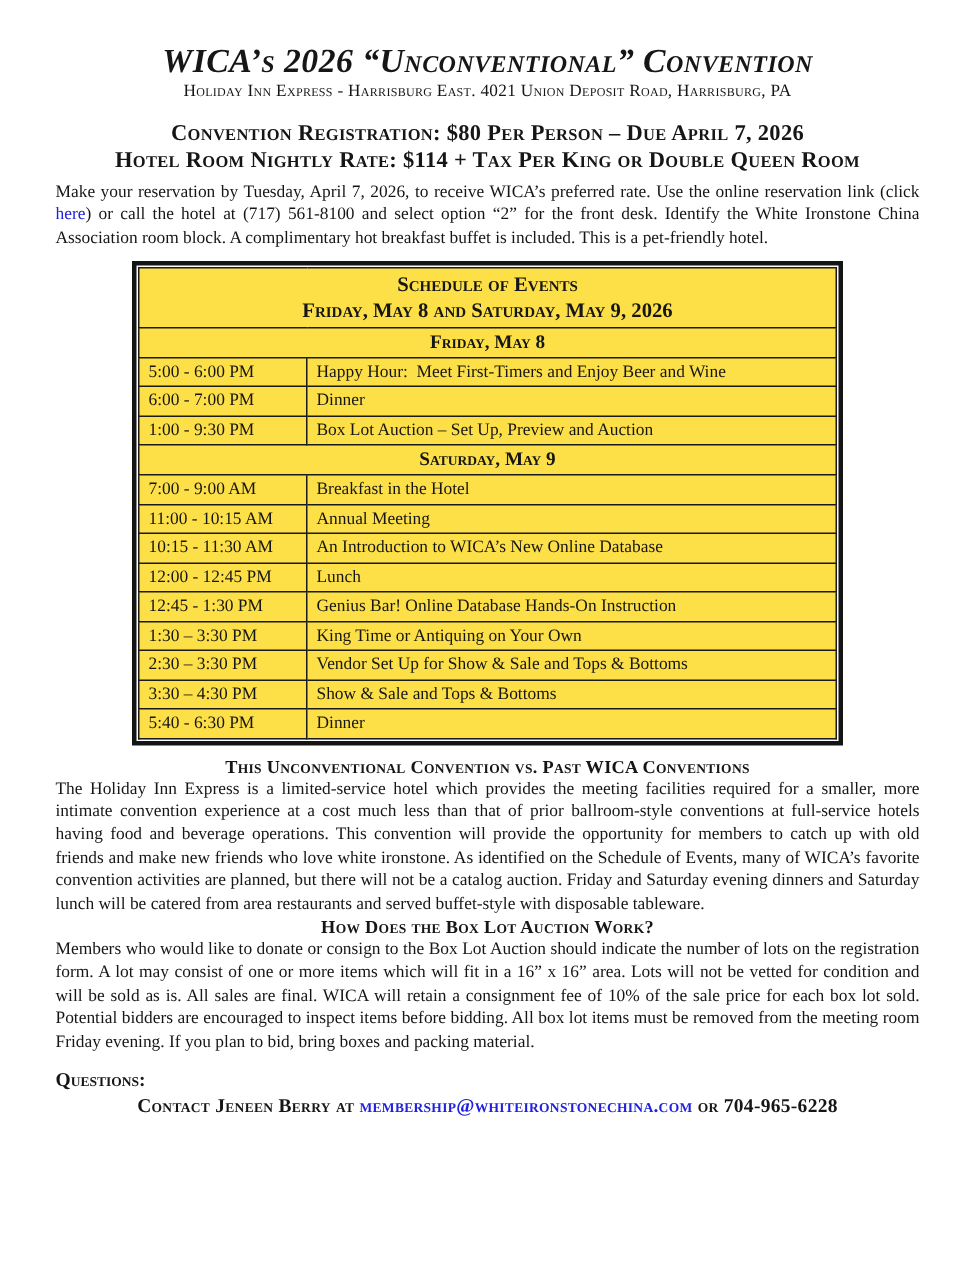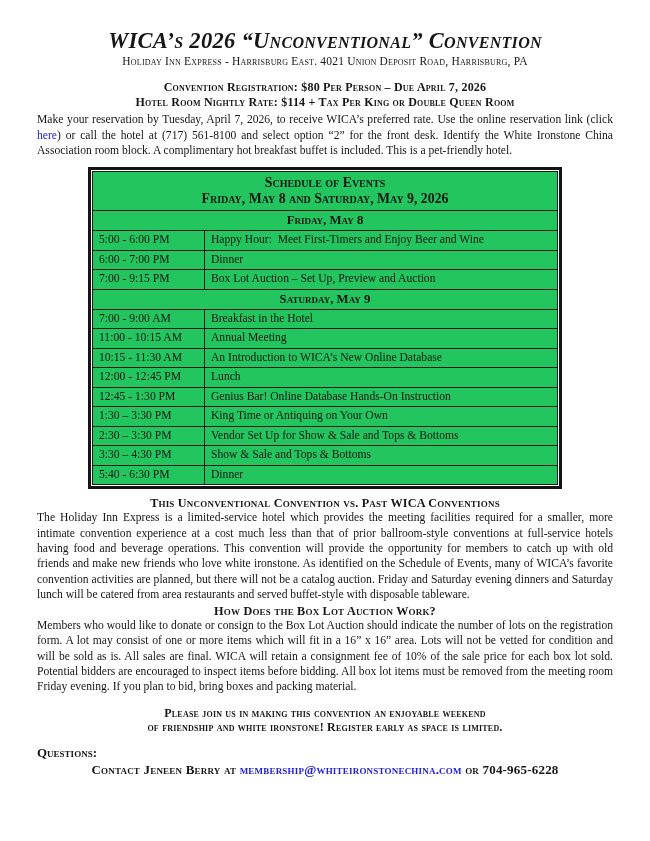--- a/index.html
+++ b/index.html
@@ -19,37 +19,37 @@
     font-variant:small-caps; letter-spacing:.3px;
     line-height:1.15;
   }
   .doc-subtitle {
     text-align:center;
     font-size:11.5px; font-variant:small-caps; letter-spacing:.2px;
     margin-top:1px; margin-bottom:13px;
   }
   .head-line {
     text-align:center; font-weight:bold; font-variant:small-caps;
-    font-size:12px; line-height:1.23; letter-spacing:.2px;
+    font-size:15px; line-height:1.23; letter-spacing:.2px;
   }
 
   
   p.body-text {
     font-size:11.6px; line-height:15.4px; text-align:justify;
   }
   .intro { margin-top:3px; }
   a.doc-link { color:#2020dd; cursor:pointer; }
 
   
   .table-outer {
     width:474px; margin:8px auto 7px auto;
     border:3px solid #141414; padding:1px; background:#fff;
   }
   table.sched {
-    width:100%; border-collapse:collapse; background:#22c55e;
+    width:100%; border-collapse:collapse; background:#fde047;
   }
   table.sched td { border:1px solid #1a1a1a; }
   .main-head td {
     text-align:center; font-weight:bold; font-variant:small-caps;
     font-size:13.8px; line-height:1.22; padding:3px 2px 2px 2px;
     border-bottom:2px solid #1a1a1a;
   }
   .day-head td {
     text-align:center; font-weight:bold; font-variant:small-caps;
     font-size:12.8px; padding:2px;
@@ -106,21 +106,21 @@
       </tr>
       <tr class="ev">
         <td class="time">5:00 - 6:00 PM</td>
         <td class="event">Happy Hour:  Meet First-Timers and Enjoy Beer and Wine</td>
       </tr>
       <tr class="ev">
         <td class="time">6:00 - 7:00 PM</td>
         <td class="event">Dinner</td>
       </tr>
       <tr class="ev">
-        <td class="time">7:00 - 9:15 PM</td>
+        <td class="time">1:00 - 9:30 PM</td>
         <td class="event">Box Lot Auction – Set Up, Preview and Auction</td>
       </tr>
       <tr class="day-head">
         <td colspan="2">Saturday, May 9</td>
       </tr>
       <tr class="ev">
         <td class="time">7:00 - 9:00 AM</td>
         <td class="event">Breakfast in the Hotel</td>
       </tr>
       <tr class="ev">
@@ -158,21 +158,17 @@
     </tbody>
       </table>
   </div>
 
   <div class="sec-heading">This Unconventional Convention vs. Past WICA Conventions</div>
   <p class="body-text">The Holiday Inn Express is a limited-service hotel which provides the meeting facilities required for a smaller, more intimate convention experience at a cost much less than that of prior ballroom-style conventions at full-service hotels having food and beverage operations. This convention will provide the opportunity for members to catch up with old friends and make new friends who love white ironstone. As identified on the Schedule of Events, many of WICA’s favorite convention activities are planned, but there will not be a catalog auction. Friday and Saturday evening dinners and Saturday lunch will be catered from area restaurants and served buffet-style with disposable tableware.</p>
 
   <div class="sec-heading">How Does the Box Lot Auction Work?</div>
   <p class="body-text">Members who would like to donate or consign to the Box Lot Auction should indicate the number of lots on the registration form.  A lot may consist of one or more items which will fit in a 16” x 16” area. Lots will not be vetted for condition and will be sold as is. All sales are final. WICA will retain a consignment fee of 10% of the sale price for each box lot sold. Potential bidders are encouraged to inspect items before bidding. All box lot items must be removed from the meeting room Friday evening.  If you plan to bid, bring boxes and packing material.</p>
 
-  <div class="closing">
-    <div>Please join us in making this convention an enjoyable weekend</div>
-    <div>of friendship and white ironstone! Register early as space is limited.</div>
-  </div>
 
   <div class="questions-heading">Questions:</div>
   <div class="contact-line"><span>Contact Jeneen Berry at  </span><a class="doc-link">membership@whiteironstonechina.com</a><span> or 704-965-6228</span></div>
 
 </div>
 
 </body></html>

